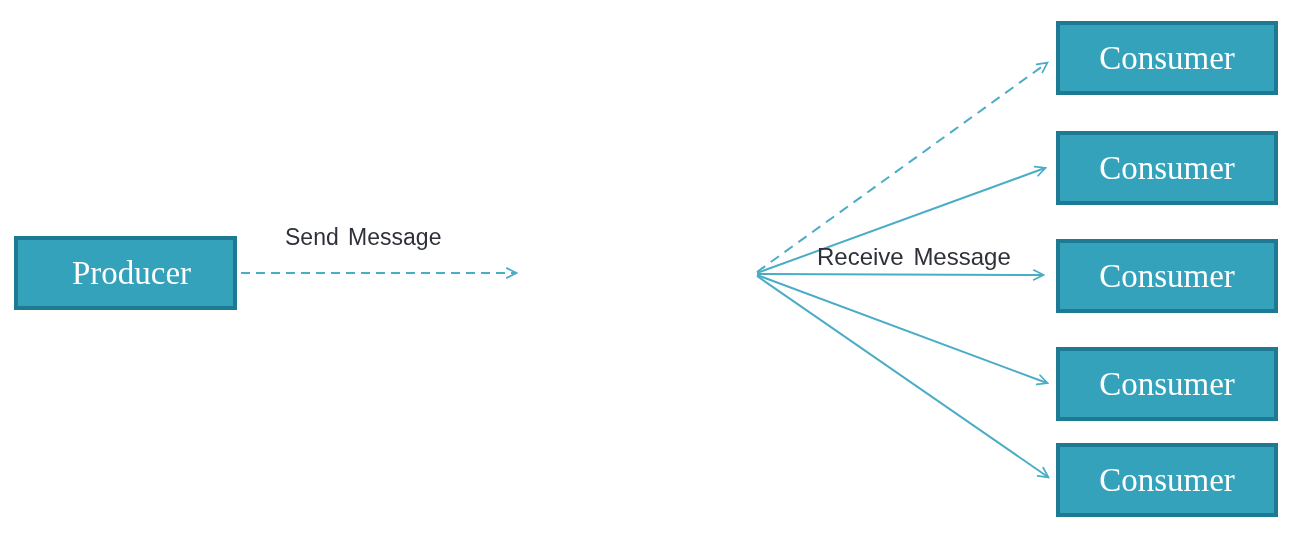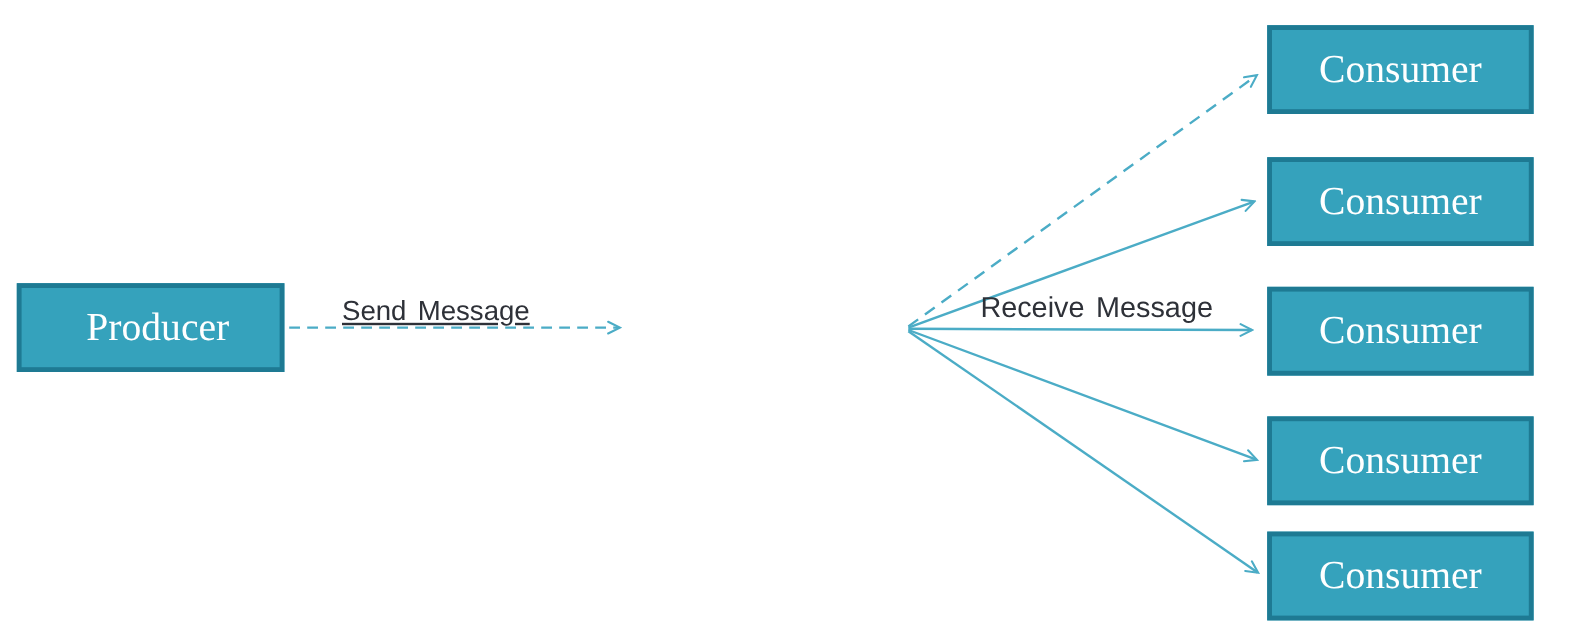--- a/index.html
+++ b/index.html
@@ -69,21 +69,21 @@
   .consumer-3{top:239px;}
   .consumer-4{top:347px;}
   .consumer-5{top:443px;}
   .edge-label{
     position:absolute;
     color:var(--edge-label);
     font-size:23px;
     word-spacing:3px;
     white-space:nowrap;
   }
-  .send-label{left:285px;top:246px;text-decoration:underline;}
+  .send-label{left:285px;top:224px;}
   .receive-label{left:817px;top:243px;font-size:24px;}
 </style>
 </head>
 <body>
 
 <div class="stage">
 
   <svg class="edges-layer" viewBox="0 0 1312 534" xmlns="http://www.w3.org/2000/svg">
     <defs>
       <marker id="openArrow" viewBox="0 0 12 12" refX="10" refY="6" markerWidth="13" markerHeight="13" orient="auto" markerUnits="userSpaceOnUse">

